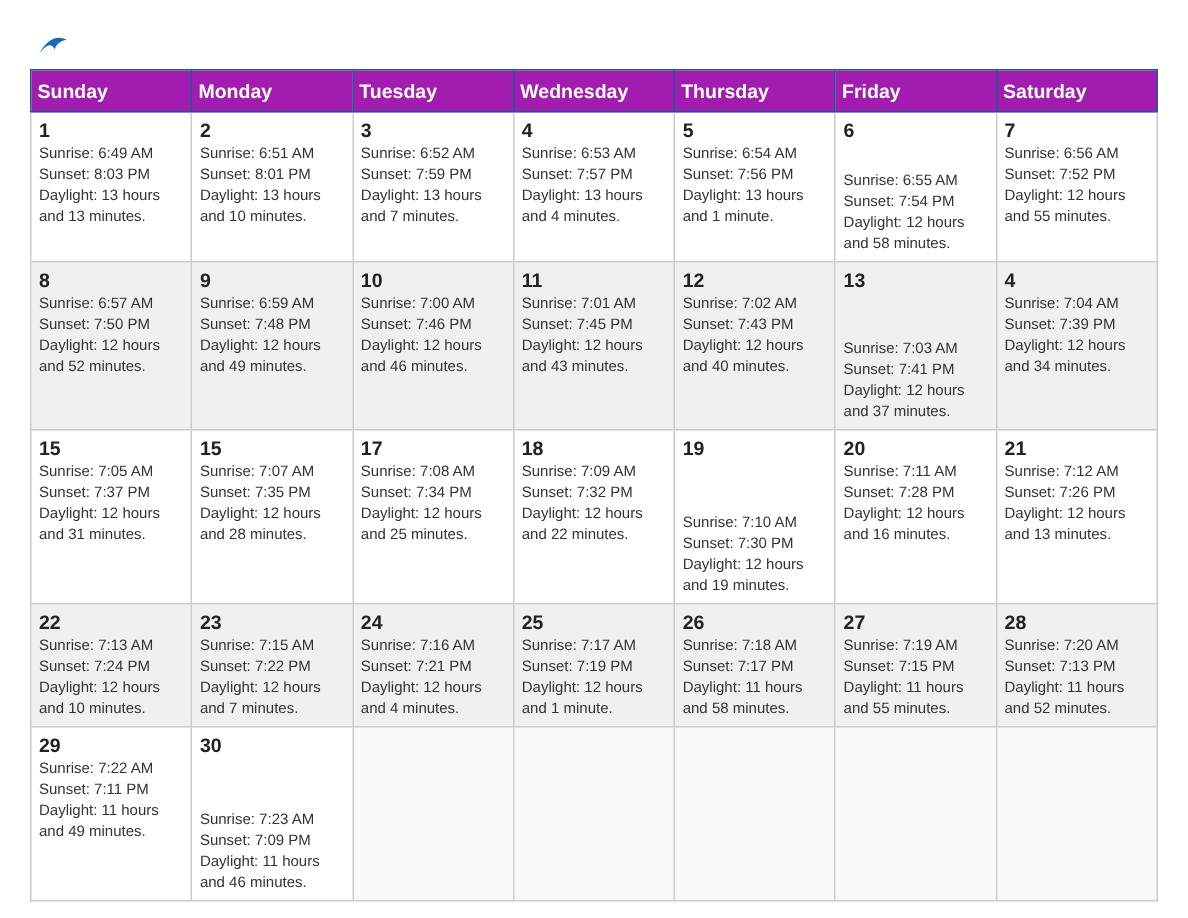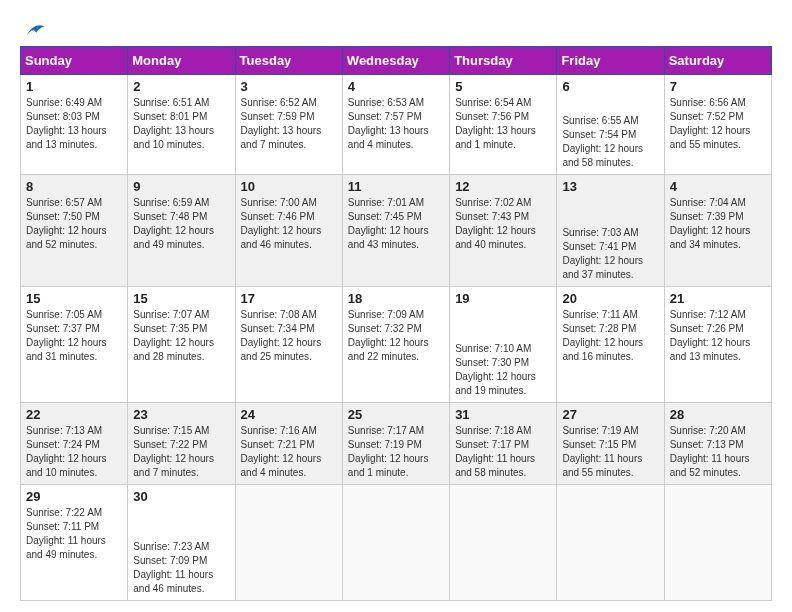--- a/index.html
+++ b/index.html
@@ -295,21 +295,21 @@
 and 4 minutes.</div>
         </td>
         <td>
           <span class="day-num">25</span>
           <div class="day-info" style="white-space: pre-line;">Sunrise: 7:17 AM
 Sunset: 7:19 PM
 Daylight: 12 hours
 and 1 minute.</div>
         </td>
         <td>
-          <span class="day-num">31</span>
+          <span class="day-num">26</span>
           <div class="day-info" style="white-space: pre-line;">Sunrise: 7:18 AM
 Sunset: 7:17 PM
 Daylight: 11 hours
 and 58 minutes.</div>
         </td>
         <td>
           <span class="day-num">27</span>
           <div class="day-info" style="white-space: pre-line;">Sunrise: 7:19 AM
 Sunset: 7:15 PM
 Daylight: 11 hours

